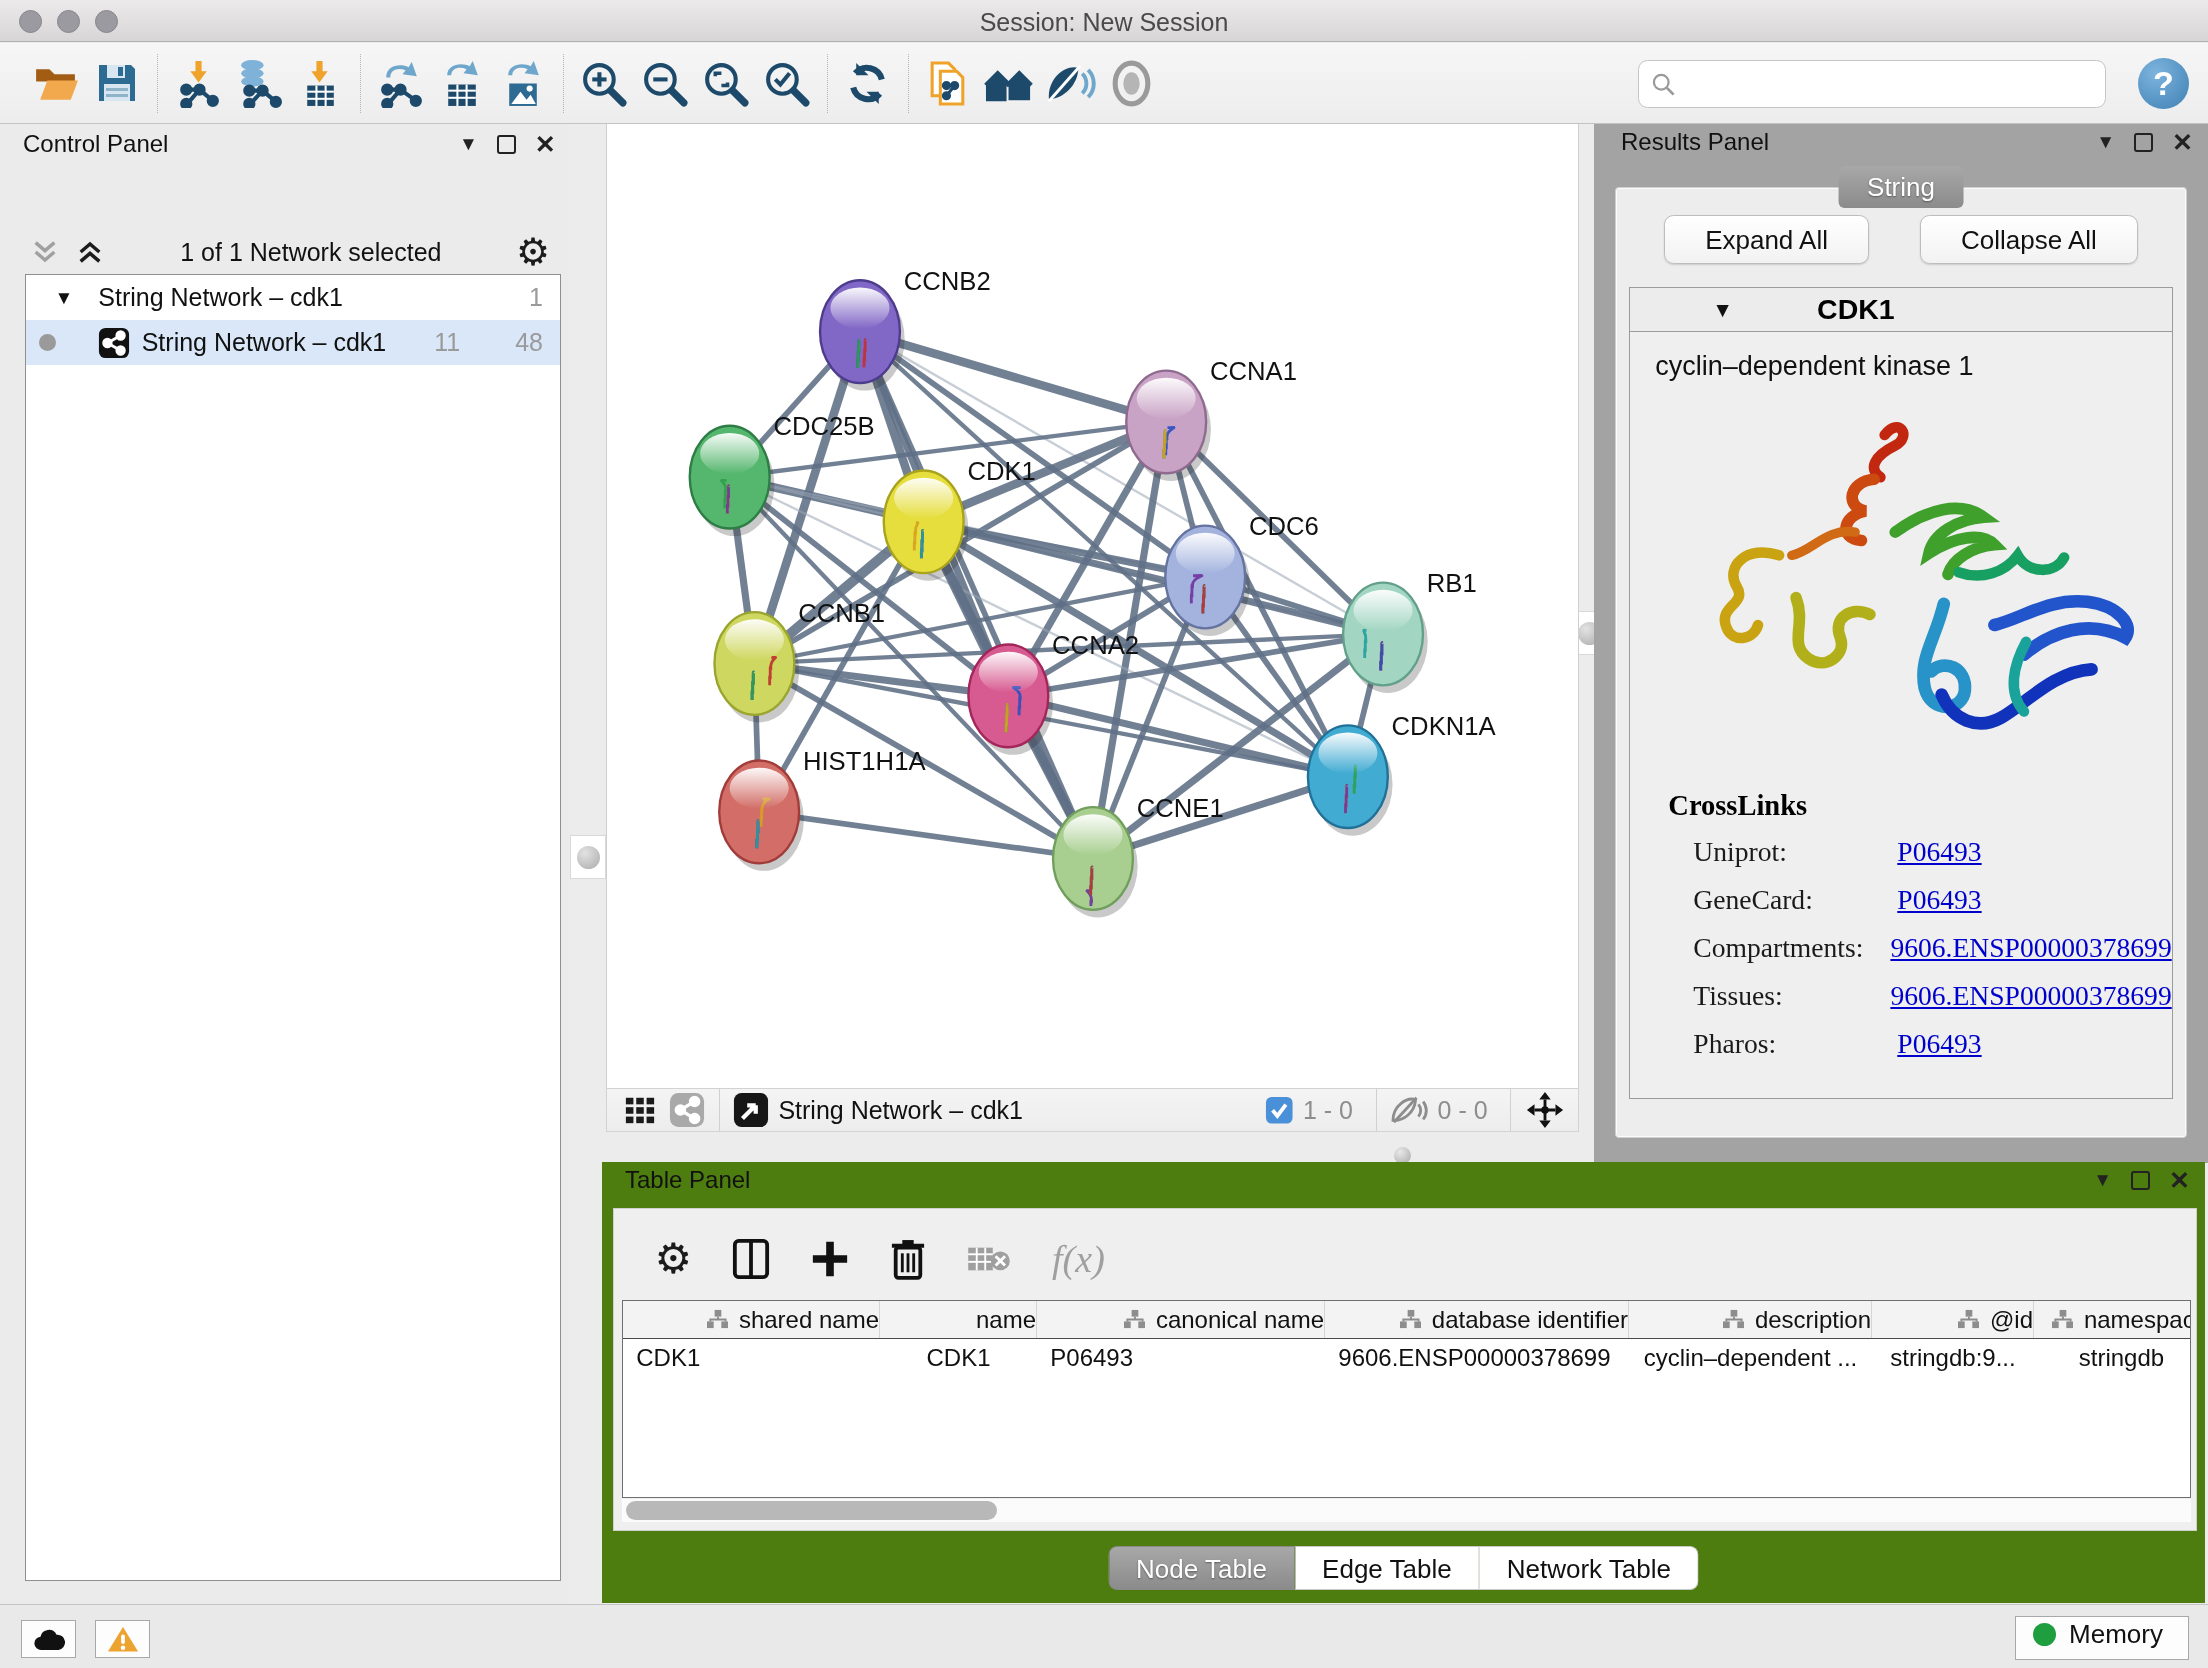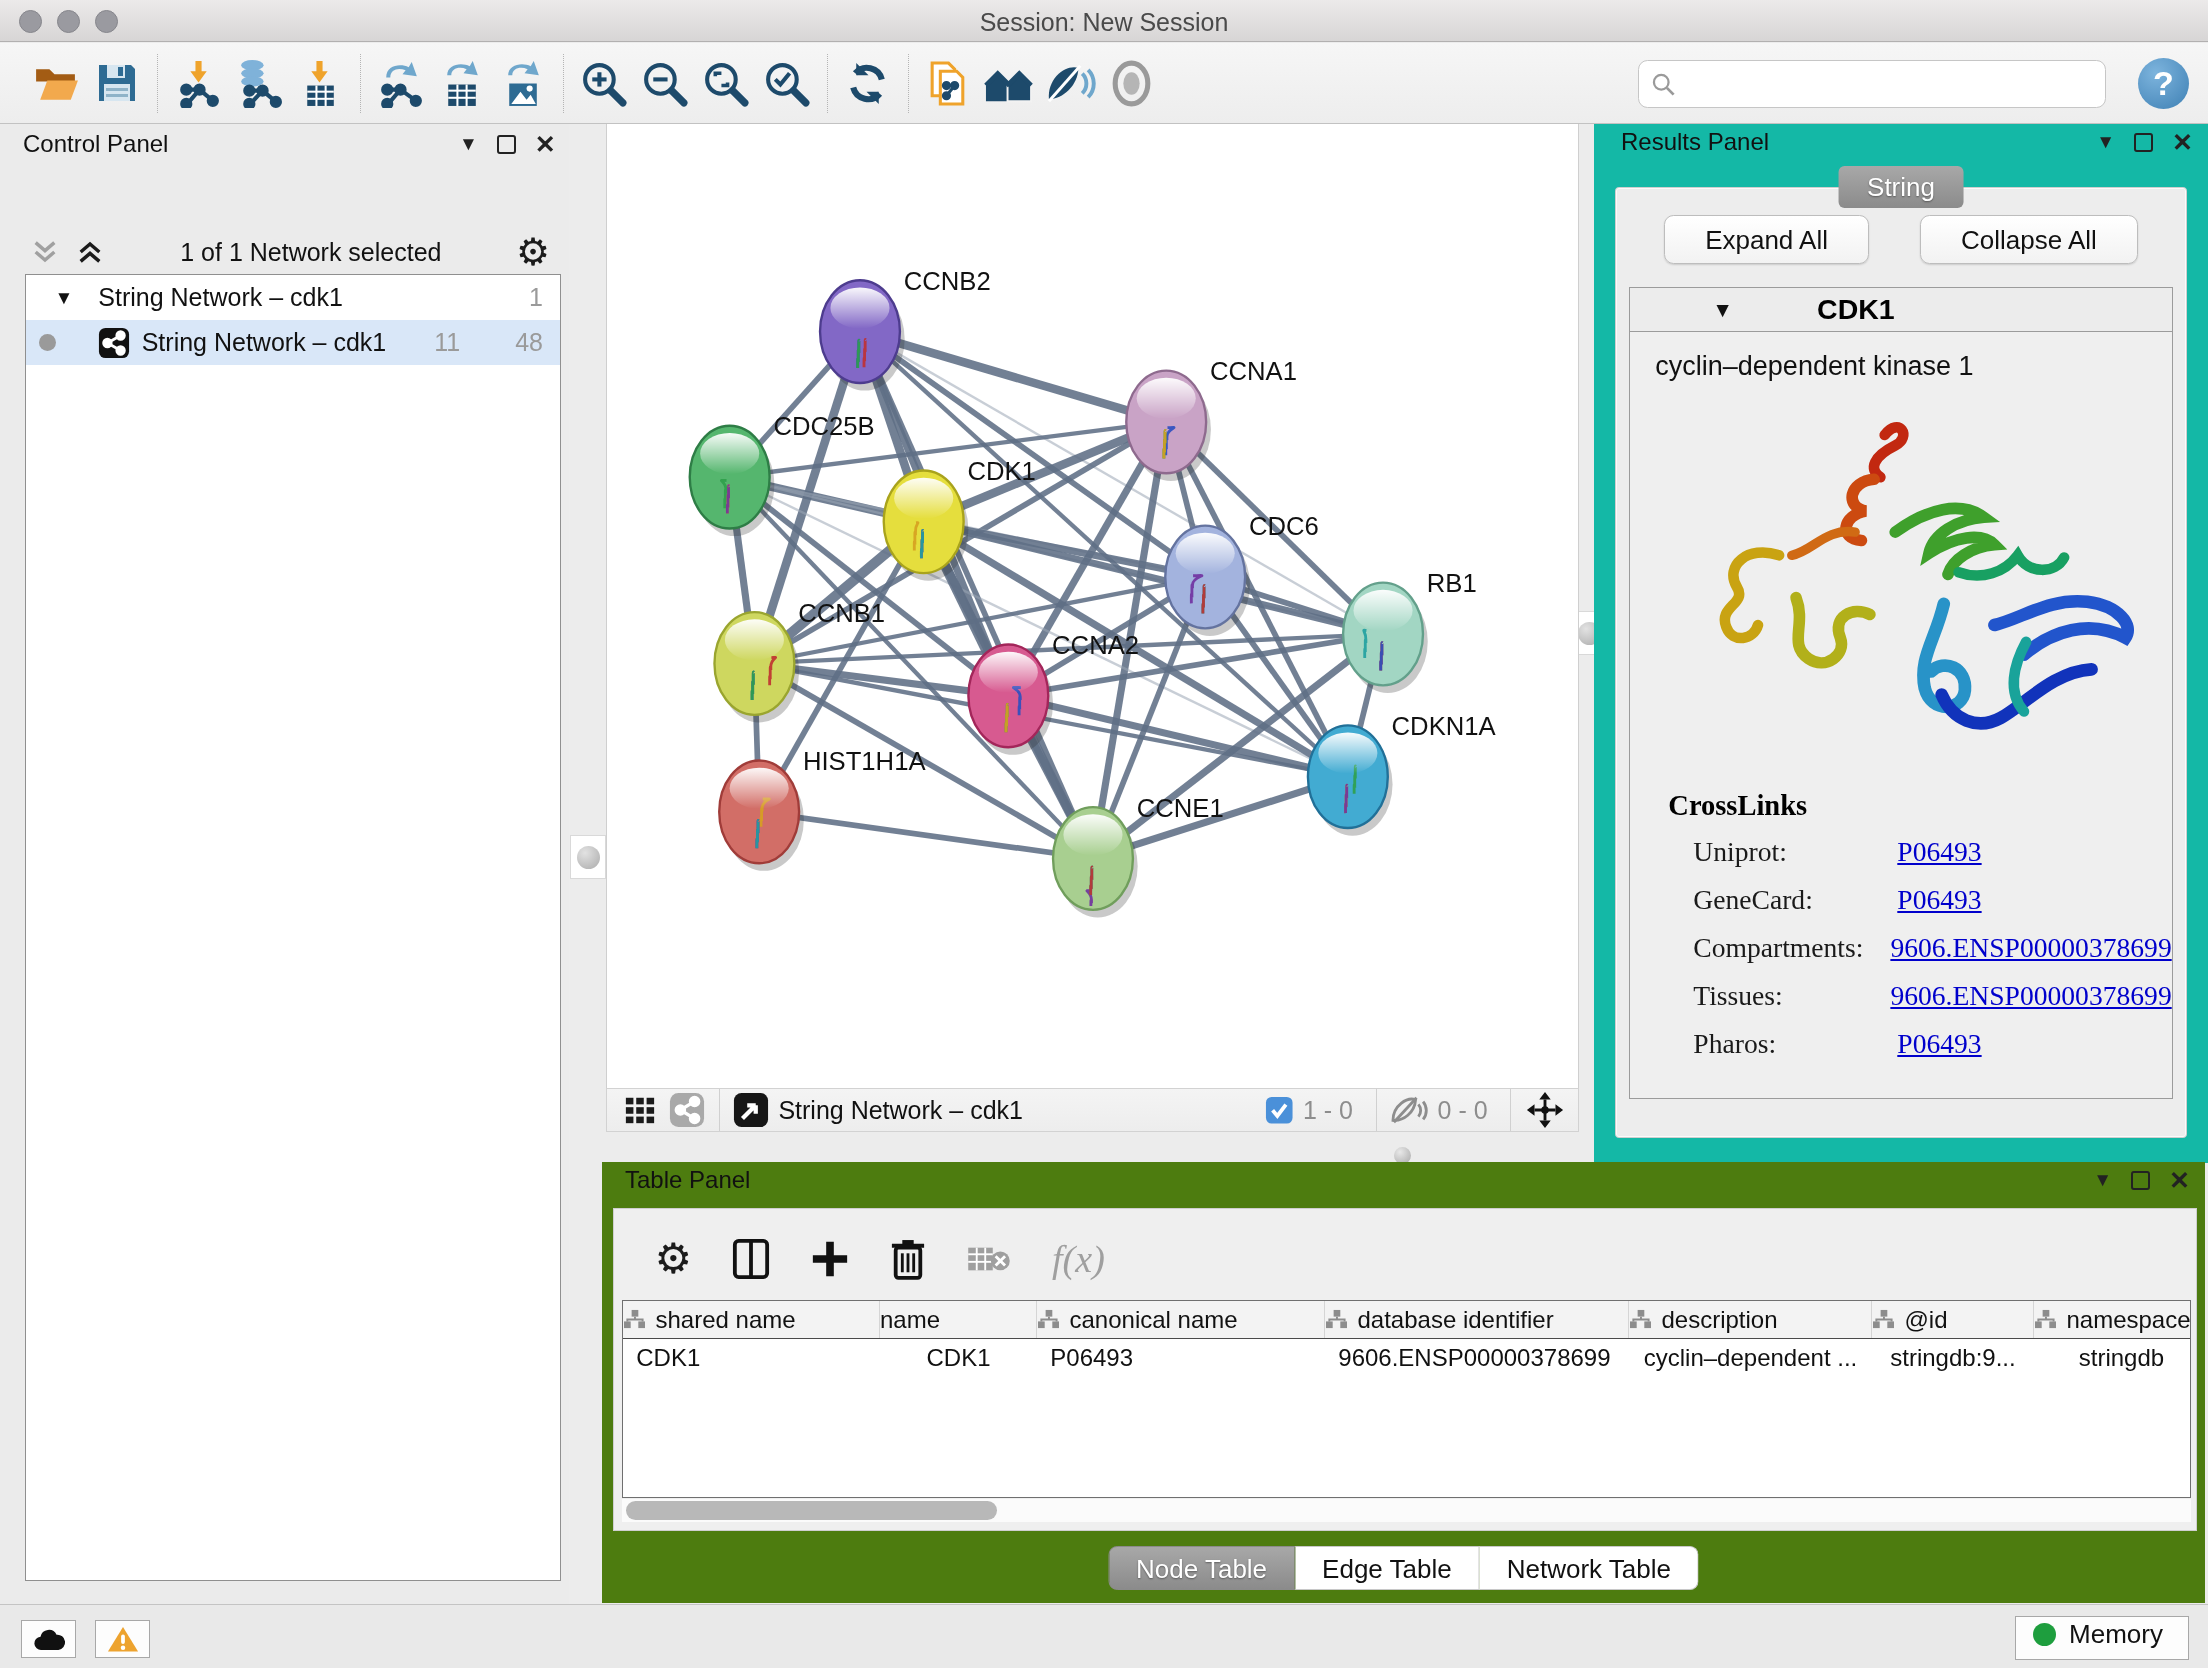--- a/index.html
+++ b/index.html
@@ -67,21 +67,21 @@
   
   .canvas { position:absolute; left:606px; top:124px; width:973px; height:964px; background:#fff;
     border-left:1px solid #cfcfcf; border-right:1px solid #cfcfcf; }
   .net-toolbar { position:absolute; left:606px; top:1088px; width:973px; height:44px;
     background:linear-gradient(#f4f4f4,#ededed); border:1px solid #d2d2d2; display:flex; align-items:center; }
   .nt-sep { width:1px; height:42px; background:#d0d0d0; margin:0 13.3px; }
   .nt-title { font-size:25px; color:#111; margin-left:9.5px; flex:1; }
   .nt-count { font-size:25px; color:#8d8d8d; margin:0 9.5px; }
 
   
-  .results-panel { position:absolute; left:1594px; top:124px; width:614px; height:1039px; background:#14b8a6; }
+  .results-panel { position:absolute; left:1594px; top:124px; width:614px; height:1039px; background:#a3a3a3; }
   .rp-header { position:absolute; left:27px; right:15px; top:3.8px; display:flex; justify-content:space-between; align-items:center; }
   .rp-tab { position:absolute; left:50%; transform:translateX(-50%); top:42px; height:42px; line-height:42px;
     padding:0 28.5px; font-size:26px; color:#fff; text-shadow:0 1px 1.9px rgba(0,0,0,.4);
     background:linear-gradient(#a8a8a8,#8b8b8b); border-radius:6px; z-index:2; }
   .rp-box { position:absolute; left:21px; right:21px; top:63px; bottom:25px; background:#ededed;
     border:1px solid #cfcfcf; border-radius:3.8px; box-shadow:inset 0 0 0 1px #fbfbfb; }
   .rp-buttons { position:absolute; top:27px; left:0; right:0; display:flex; justify-content:center; gap:51px; }
   .rp-btn { height:49px; line-height:48px; padding:0 40px; background:linear-gradient(#ffffff,#f2f2f2);
     border:1px solid #bdbdbd; border-radius:9.5px; font-size:26px; color:#111; box-shadow:0 1px 1.9px rgba(0,0,0,.15); }
   .rp-entry { position:absolute; left:13.3px; right:13.3px; top:99px; bottom:38px; border:1.9px solid #9b9b9b; background:#efefef; }
@@ -96,21 +96,21 @@
   .cl-val { color:#0000cc; text-decoration:underline; }
 
   
   .table-panel { position:absolute; left:602px; top:1162px; width:1603px; height:441px; background:#4d7c0f; }
   .tp-header { position:absolute; left:23px; right:15px; top:3.8px; display:flex; justify-content:space-between; align-items:center; }
   .tp-box { position:absolute; left:11.4px; right:7.6px; top:46px; height:323px; background:#efefef; border:1px solid #cfcfcf; }
   .tp-toolbar { display:flex; align-items:center; gap:40px; padding:19px 0 0 40px; height:80px; }
   .tp-table { position:absolute; left:7.6px; right:5.7px; top:91px; bottom:32px; background:#fff;
     border:1.9px solid #6f6f6f; overflow:hidden; }
   .tbl-head { display:flex; height:38px; background:#f3f3f3; border-bottom:1.9px solid #4a4a4a; }
-  .tbl-hcell { display:flex; align-items:center; justify-content:flex-start; gap:9.5px; font-size:24px; color:#111;
+  .tbl-hcell { display:flex; align-items:center; justify-content:flex-end; gap:9.5px; font-size:24px; color:#111;
     border-right:1px solid #d5d5d5; overflow:hidden; flex:none; }
   .tbl-row { display:flex; height:38px; background:#fff; }
   .tbl-cell { font-size:24px; color:#111; padding:4.8px 13.3px; white-space:nowrap; overflow:hidden; flex:none; }
   .tp-scroll { position:absolute; left:7.6px; right:5.7px; bottom:7.6px; height:23px; background:#fbfbfb; }
   .tp-thumb { position:absolute; left:3.8px; top:1.9px; width:371px; height:19px; border-radius:9.5px; background:#b8b8b8; }
   .tp-tabs { position:absolute; left:50%; transform:translateX(-50%); top:384px; }
 
   
   .statusbar { position:absolute; left:0; top:1604px; width:100%; height:65px; background:#e9e9e9; border-top:1px solid #c4c4c4; }
   .sb-btn { position:absolute; top:15px; width:55px; height:38px; background:#fdfdfd; border:1.9px solid #a8a8a8;

